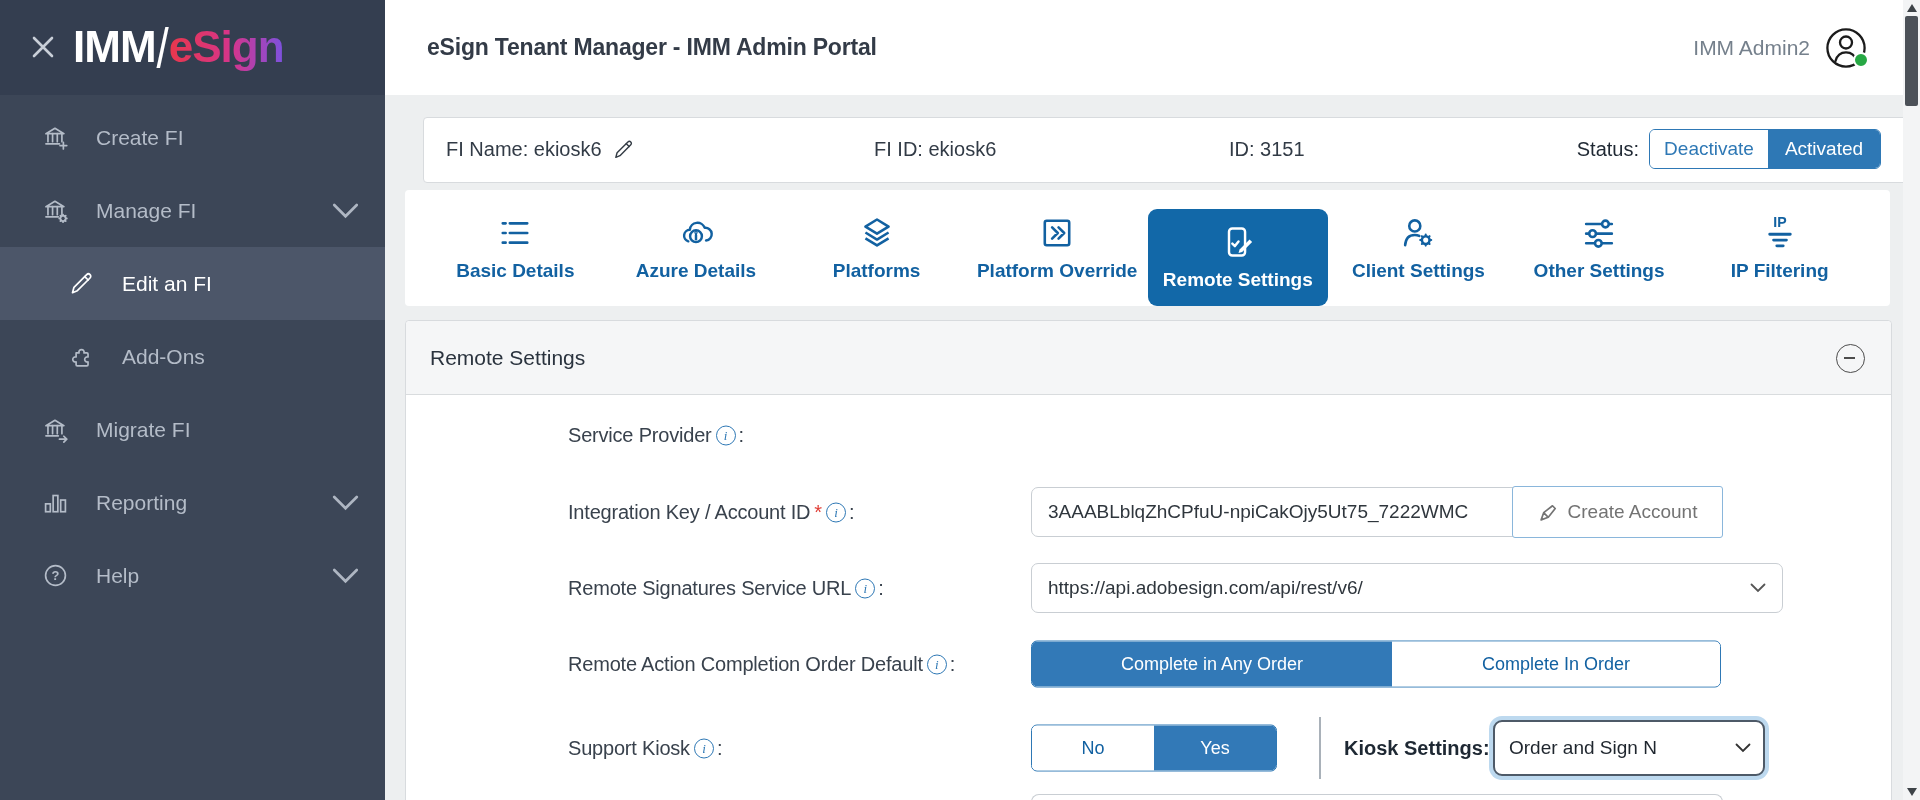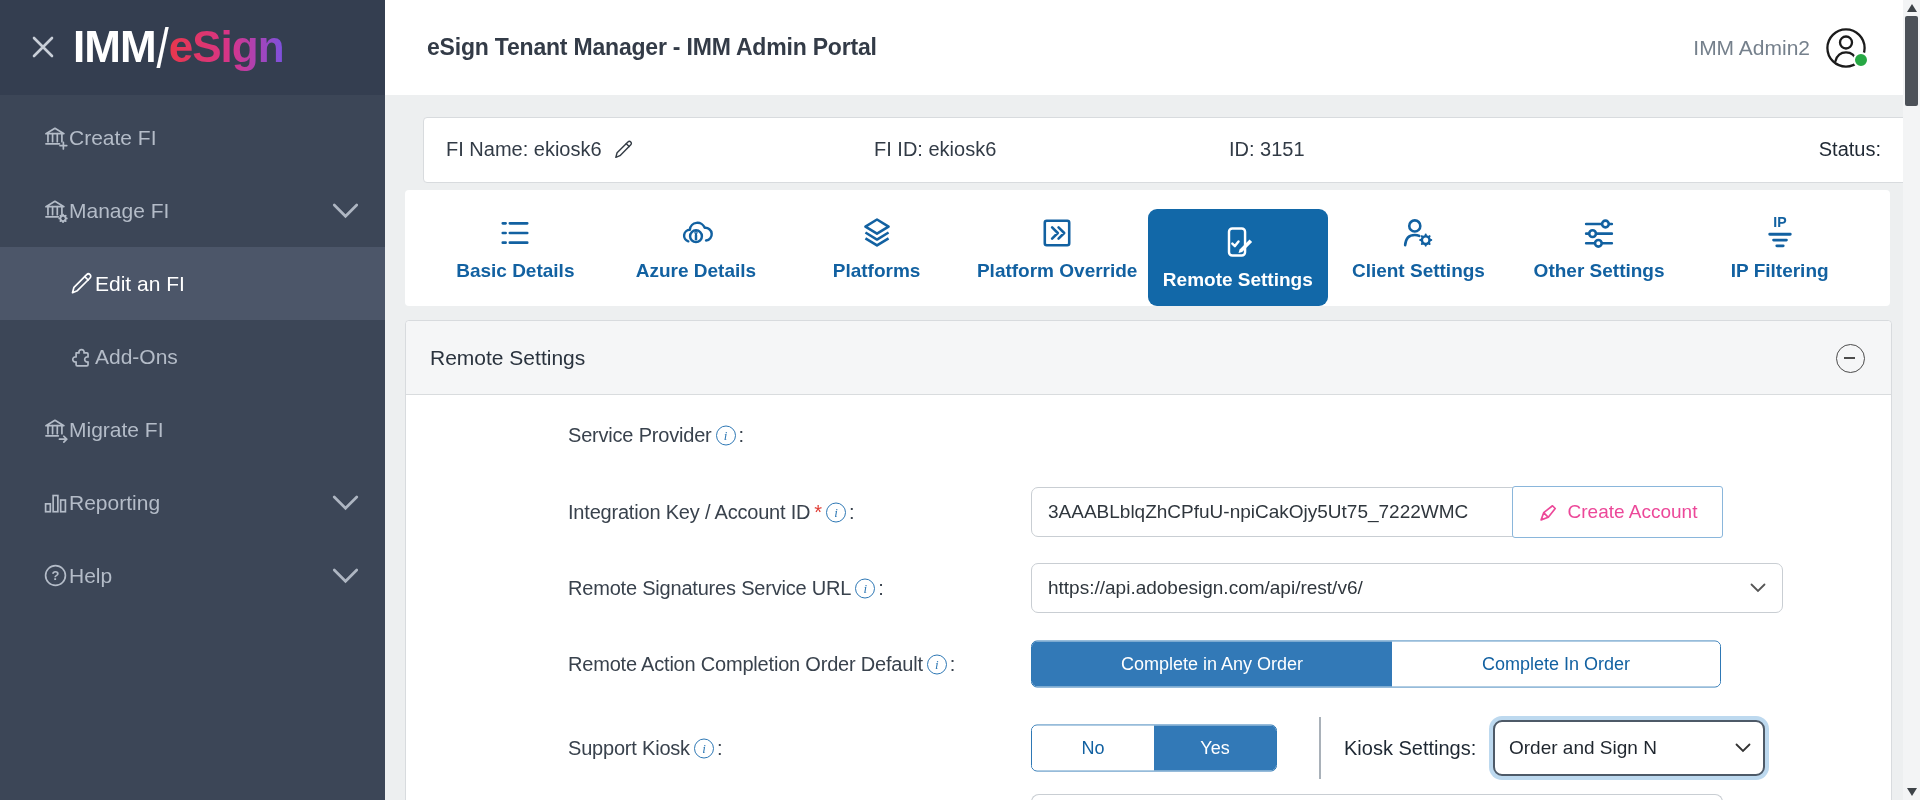--- a/index.html
+++ b/index.html
@@ -9,21 +9,21 @@
   
   .sidebar{position:absolute;left:0;top:0;width:385px;height:800px;background:#3C4657;}
   .logo-bar{position:relative;height:95px;background:#343E50;display:flex;align-items:center;}
   .close-x{position:absolute;left:26px;top:30px;width:34px;height:34px;color:#C9CFD8;cursor:pointer;}
   .logo{position:absolute;left:73px;top:22px;font-size:44px;font-weight:800;letter-spacing:-1px;white-space:nowrap;}
   .logo .imm{color:#FFFFFF;}
   .logo .slash{color:#FFFFFF;font-weight:400;display:inline-block;transform:scaleY(1.25) translateY(1px);margin:0 1px;}
   .logo .esign{background:linear-gradient(90deg,#E8374C 0%,#D4358C 55%,#7B52E0 100%);
                -webkit-background-clip:text;background-clip:text;color:transparent;}
   .menu{padding-top:6px;}
-  .side-item{position:relative;height:73px;display:flex;align-items:center;
+  .side-item{position:relative;height:73px;display:flex;align-items:center;gap:27px;
              padding-left:42px;color:#B4BCC8;font-size:21px;cursor:pointer;}
   .side-item.indent{padding-left:68px;}
   .side-item.selected{background:#4C5669;color:#FFFFFF;}
   .side-item svg{width:27px;height:27px;flex:none;}
   .side-chevron{position:absolute;right:26px;top:50%;transform:translateY(-50%);width:18px;height:11px;color:#AEB6C2;}
 
   
   .topbar{position:absolute;left:385px;top:0;right:0;height:95px;background:#FFFFFF;}
   .page-title{position:absolute;left:42px;top:0;height:95px;display:flex;align-items:center;
               font-size:23px;font-weight:700;color:#333B47;letter-spacing:-.2px;}
@@ -77,36 +77,36 @@
           font-family:"Liberation Serif",serif;margin:0 3px 0 4px;vertical-align:2px;}
   .select,.tinput{position:absolute;top:50%;transform:translateY(-50%);height:48px;background:#fff;
           border:1px solid #C9CED3;display:flex;align-items:center;padding:0 16px;
           font-size:19px;color:#2F363D;white-space:nowrap;overflow:hidden;}
   .select{border-radius:7px;padding-right:44px;cursor:pointer;}
   .sel-chev{position:absolute;right:16px;top:50%;transform:translateY(-50%);width:16px;height:10px;color:#555;}
   .row1 .select{left:625px;width:690px;}
   .row2 .tinput{left:625px;width:481px;border-radius:7px 0 0 7px;}
   .create-btn{position:absolute;left:1106px;top:50%;transform:translateY(-50%);width:209px;height:50px;
           background:#fff;border:1px solid #8AB6DB;border-radius:3px;display:flex;align-items:center;
-          justify-content:center;gap:9px;color:#ec4899;font-size:19px;cursor:pointer;}
+          justify-content:center;gap:9px;color:#737373;font-size:19px;cursor:pointer;}
   .row3 .select{left:625px;width:690px;}
 
   .toggle{position:absolute;top:50%;transform:translateY(-50%);display:flex;border:1px solid #2E78B5;
           border-radius:6px;overflow:hidden;height:45px;}
   .seg{display:flex;align-items:center;justify-content:center;font-size:18px;cursor:pointer;}
   .seg.on{background:#3279B7;color:#FFFFFF;}
   .seg.off{background:#FFFFFF;color:#1261A1;text-align:right;}
   .row4 .toggle{left:625px;}
   .row4 .seg.on{width:360px;}
   .row4 .seg.off{width:328px;}
   .row5 .toggle{left:625px;}
   .row5 .seg{width:122px;}
   .vdivider{position:absolute;left:913px;top:50%;transform:translateY(-50%);width:2px;height:62px;background:#A9B1B9;}
   .kiosk-label{position:absolute;left:938px;top:50%;transform:translateY(-50%);font-size:20px;
-               font-weight:400;color:#1E2833;white-space:nowrap;}
+               font-weight:700;color:#1E2833;white-space:nowrap;}
   .kiosk-select{position:absolute;left:1087px;top:50%;transform:translateY(-50%);width:218px;height:52px;
                background:#fff;border:2px solid #4E5A68;border-radius:9px;box-shadow:0 0 0 4px #BDD9EF;
                display:flex;align-items:center;padding:0 36px 0 14px;font-size:19px;color:#1F262E;
                white-space:nowrap;overflow:hidden;cursor:pointer;}
   .kiosk-select .sel-chev{right:12px;color:#333;}
   .partial-field{position:absolute;left:625px;top:473px;width:690px;height:24px;background:#fff;
                border:1px solid #C9CED3;border-radius:8px 8px 0 0;border-bottom:none;}
 
   
   .scrollbar{position:absolute;right:0;top:0;width:17px;height:800px;background:#F3F4F5;z-index:9;}
@@ -225,20 +225,24 @@
       <span>FI Name: ekiosk6</span>
       <svg viewBox="0 0 24 24" width="23" height="23" fill="none" stroke="#343C45" stroke-width="1.5" stroke-linecap="round" stroke-linejoin="round" style="cursor:pointer">
         <path d="M4 20.2 l1.3-4.8 L16.6 4.1 a2.1 2.1 0 0 1 3 3 L8.3 18.4 Z"></path>
           <path d="M14.9 5.9 l3 3"></path>
       </svg>
     </div>
     <div class="cell fi-id">FI ID: ekiosk6</div>
     <div class="cell fi-num">ID: 3151</div>
     <div class="status-cluster">
       <span class="status-label">Status:</span>
+      <div class="status-group">
+        <div class="status-btn off">Deactivate</div>
+        <div class="status-btn on">Activated</div>
+      </div>
     </div>
   </div>
 
   <div class="card tabs-card">
     <div class="tabs-row">
 
       <div class="tab">
         <svg viewBox="0 0 28 28" fill="none" stroke="currentColor" stroke-width="2.1" stroke-linecap="round">
           <path d="M4.5 6.5h2.2 M10 6.5h13.5 M4.5 14h2.2 M10 14h13.5 M4.5 21.5h2.2 M10 21.5h13.5"></path>
         </svg>

